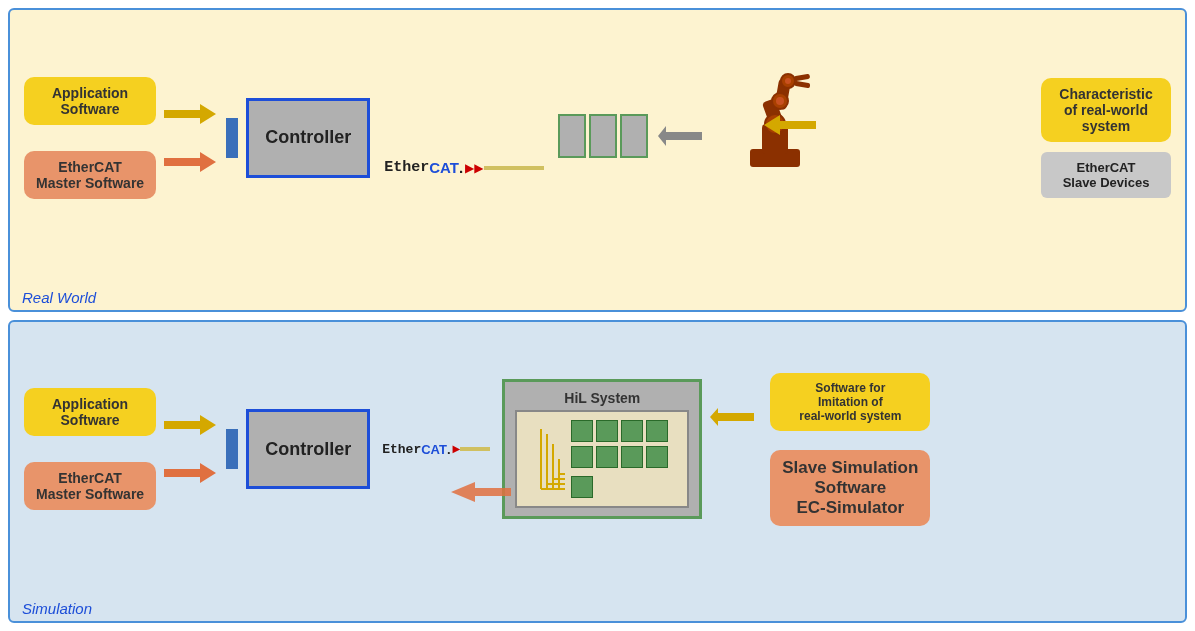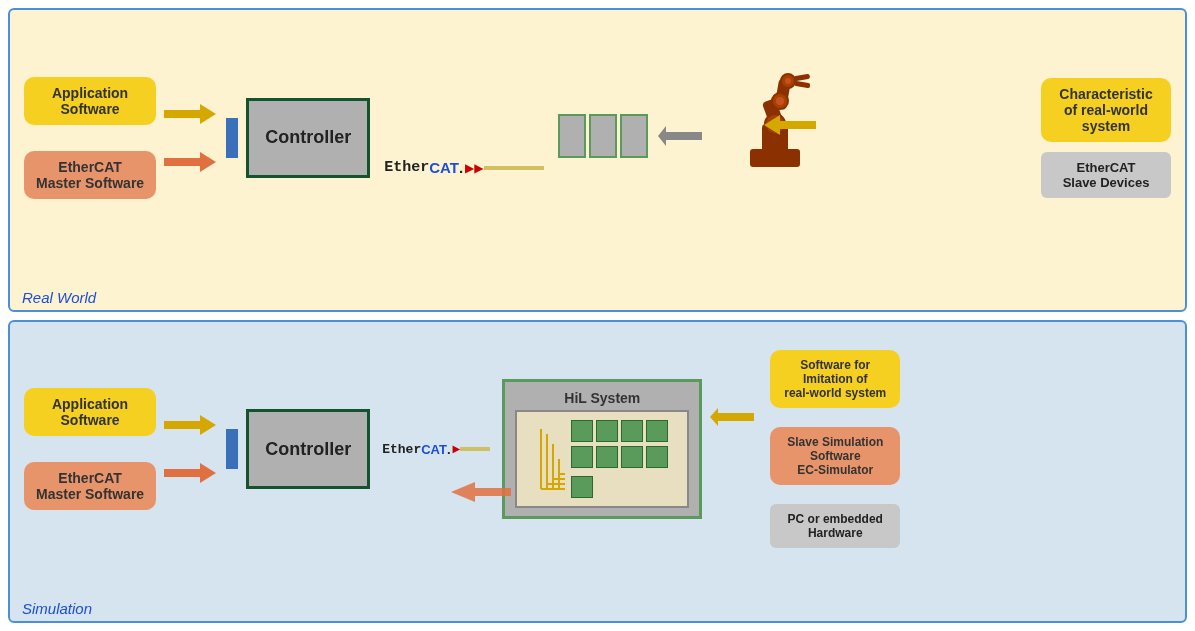--- a/index.html
+++ b/index.html
@@ -70,21 +70,21 @@
       font-size: 14px;
       font-weight: bold;
       text-align: center;
       color: #333;
       min-width: 110px;
     }
 
     
     .gray-box {
       background: #b0b0b0;
-      border: 3px solid #14532d;
+      border: 3px solid #1d4ed8;
       padding: 10px 16px;
       font-size: 18px;
       font-weight: bold;
       text-align: center;
       color: #222;
       min-width: 90px;
       min-height: 80px;
       display: flex;
       align-items: center;
       justify-content: center;
@@ -395,19 +395,18 @@
       </div>
 
       <div style="margin:0 2px;margin-top:-60px;">
         <svg width="44" height="22" viewBox="0 0 44 22">
           <polygon points="44,7 8,7 8,2 0,11 8,20 8,15 44,15" fill="#d4a800"></polygon>
         </svg>
       </div>
 
       <div style="display:flex;flex-direction:column;gap:19px;margin-left:8px;justify-content:space-between;">
         <div class="yellow-box" style="font-size:12px;">Software for<br>Imitation of<br>real-world system</div>
-        <div class="salmon-box" style="font-size:12px;">Slave Simulation<br>Software<br>EC-Simulator</div>
-        <div class="gray-label-box" style="font-size:12px;">PC or embedded<br>Hardware</div>
+        <div class="salmon-box" style="font-size:17px;">Slave Simulation<br>Software<br>EC-Simulator</div>
       </div>
     </div>
     <div class="panel-label">Simulation</div>
   </div>
 </div>
 
 </body></html>

